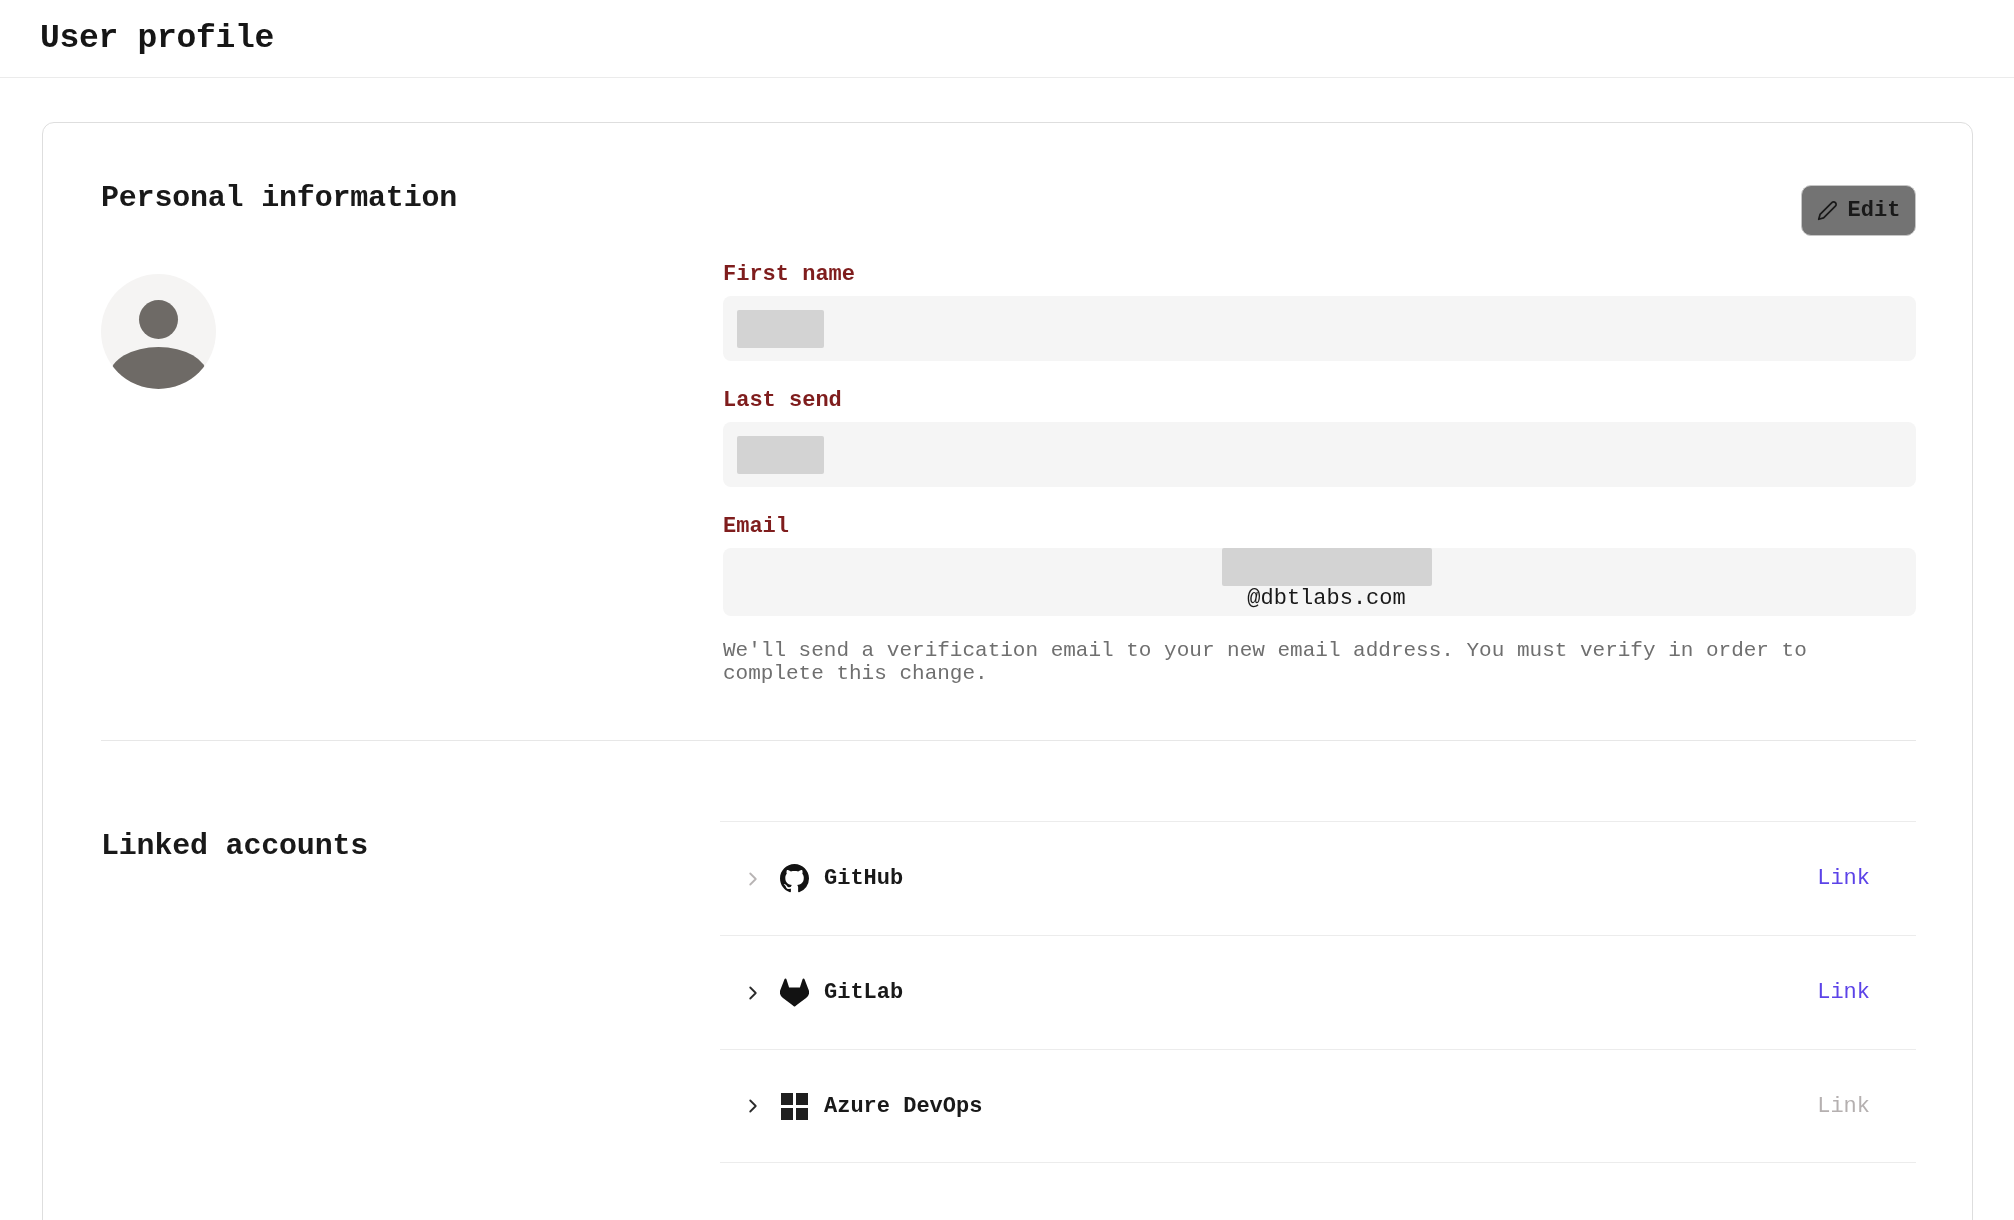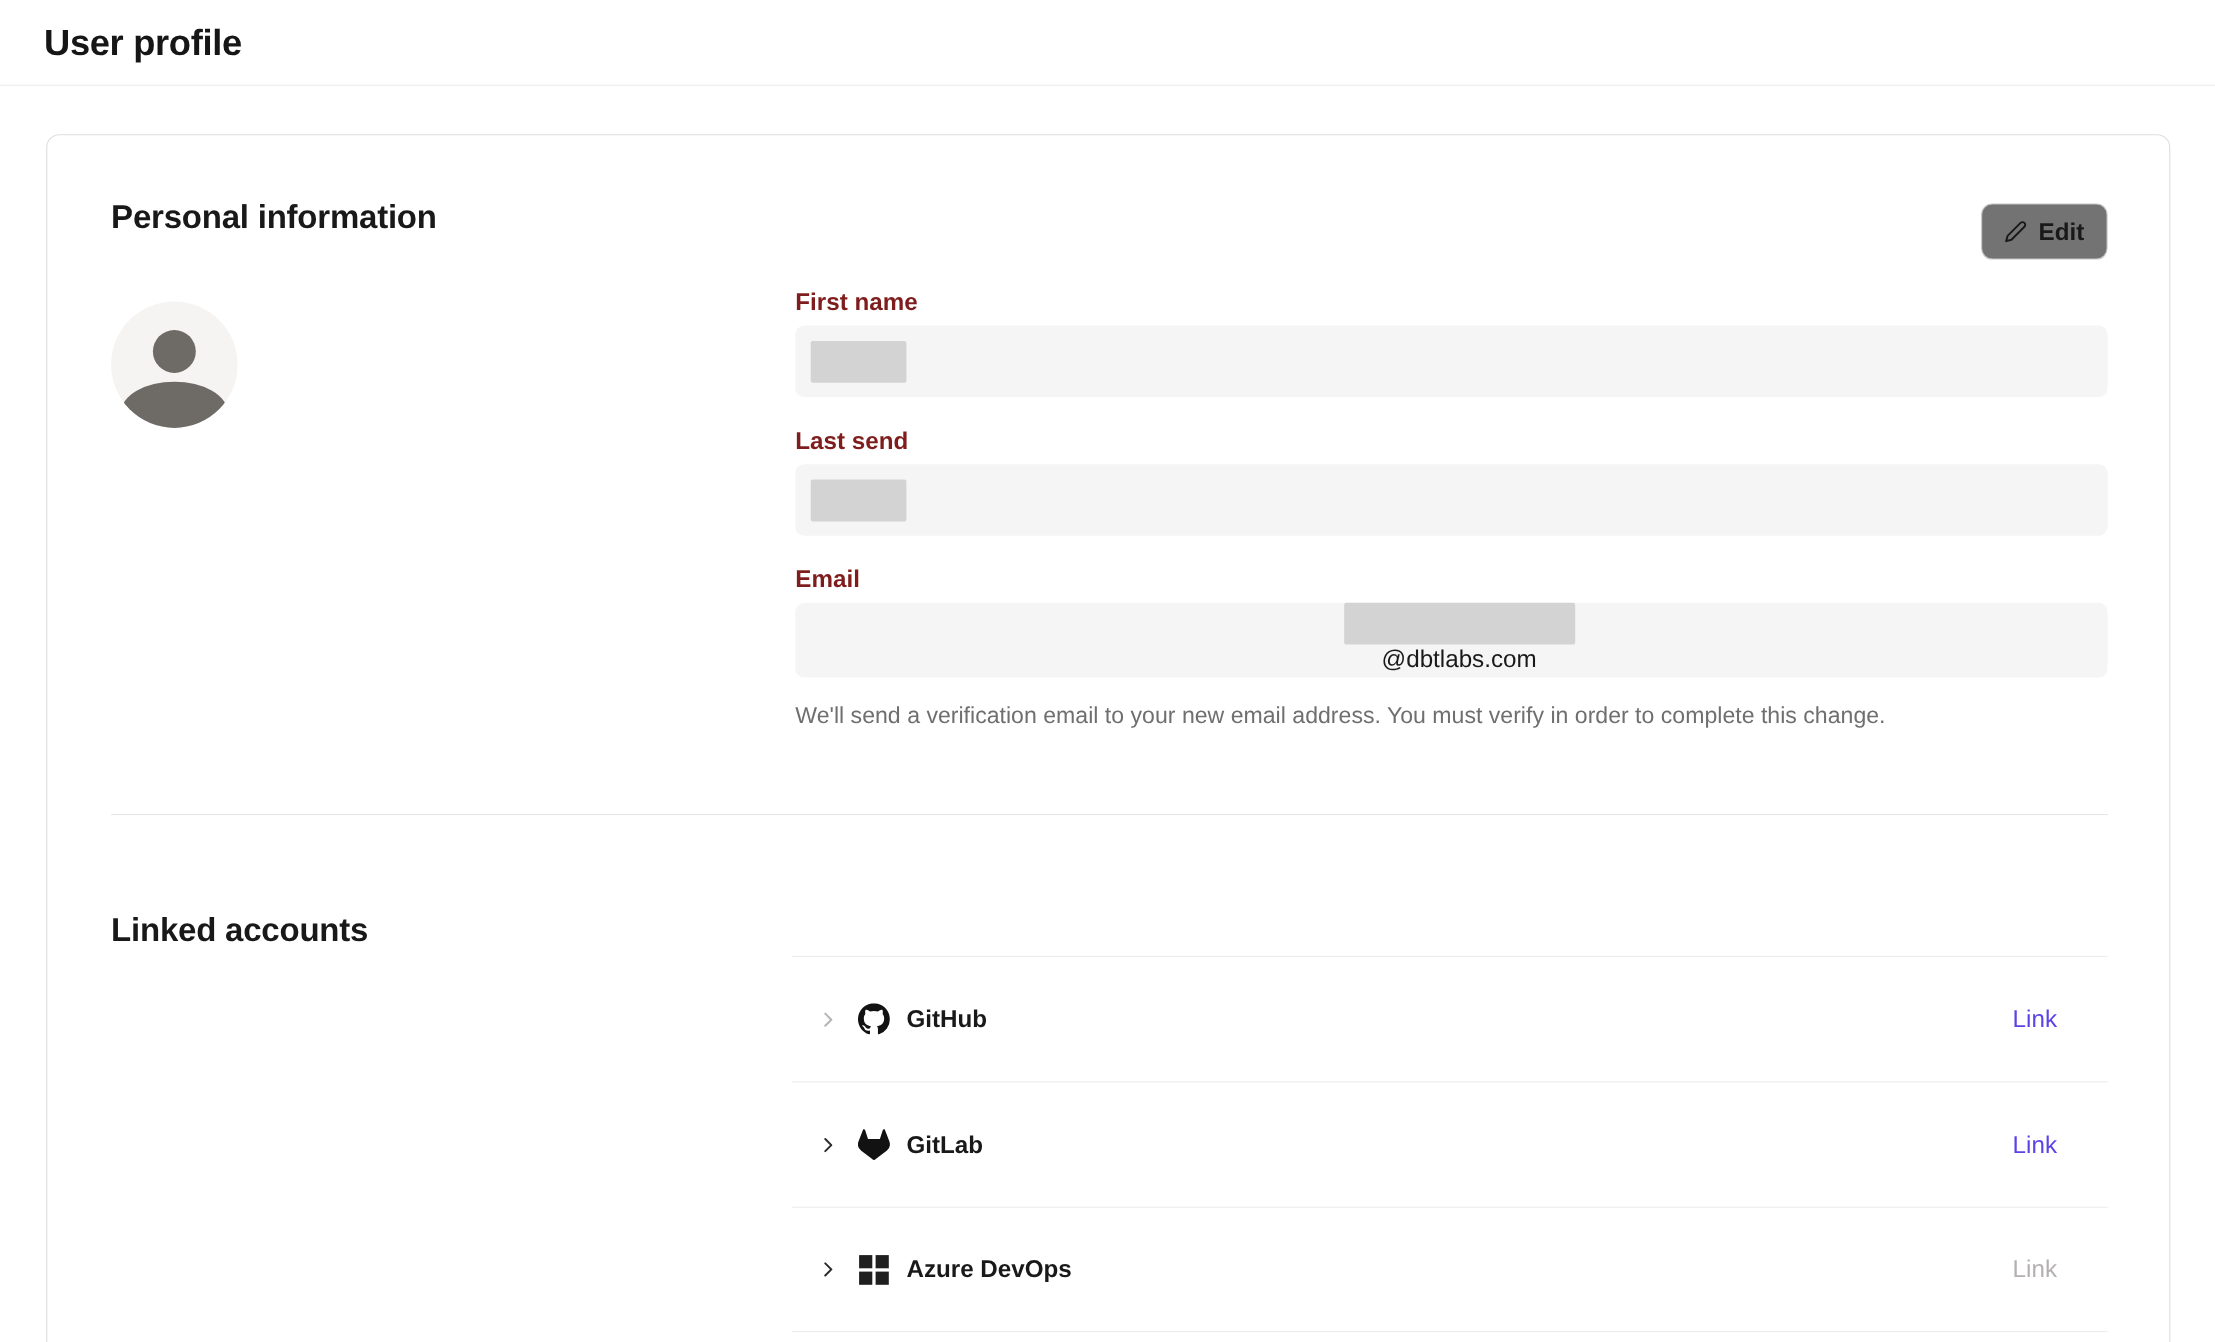--- a/index.html
+++ b/index.html
@@ -1,19 +1,19 @@
 <!DOCTYPE html>
 <html><head>
 <meta charset="utf-8">
 <style>
   * { margin:0; padding:0; box-sizing:border-box; }
   html,body { background:#ffffff; }
   #page {
     position:relative; width:2014px; height:1220px; overflow:hidden;
-    background:#ffffff; font-family:Liberation Sans, sans-serif; color:#1a1a1a;
+    background:#ffffff; font-family:Liberation Mono, monospace; color:#1a1a1a;
   }
 
   
   .topbar {
     position:absolute; left:0; top:0; width:2014px; height:78px;
     border-bottom:1px solid #ebebeb; display:flex; align-items:center;
     padding-left:40px; background:#fff;
   }
   .page-title { font-size:33px; font-weight:700; color:#161616; letter-spacing:-0.3px; }
 
@@ -64,21 +64,21 @@
   .email-text { font-size:22px; color:#191919; font-weight:400; }
   .help-text {
     position:absolute; left:0; top:516px; font-size:21px; color:#6f6f6f; font-weight:400;
   }
 
   
   .divider { position:absolute; height:1px; background:#e7e7e7; }
   #divider-main { left:58px; top:617px; width:1815px; }
 
   
-  .rows { position:absolute; left:677px; top:746px; width:1196px; }
+  .rows { position:absolute; left:677px; top:698px; width:1196px; }
   .account-row {
     height:114px; border-top:1px solid #ececec;
     display:flex; align-items:center; padding-left:22px;
   }
   .account-row:last-child { border-bottom:1px solid #ececec; }
   .chevron {
     width:22px; height:22px; background:none; border:none; padding:0; cursor:pointer;
     display:flex; align-items:center; justify-content:center; margin-right:16px;
   }
   .chevron svg { width:22px; height:22px; }

